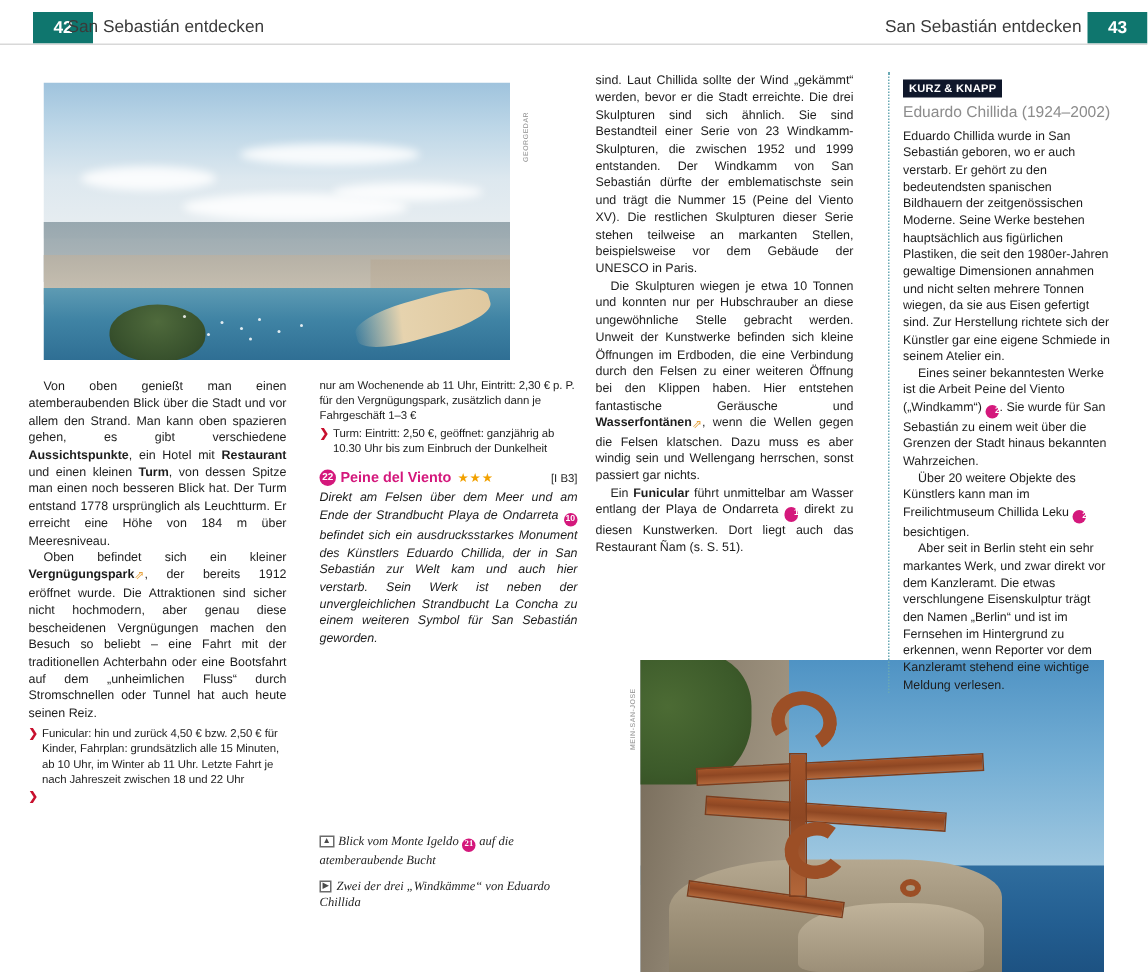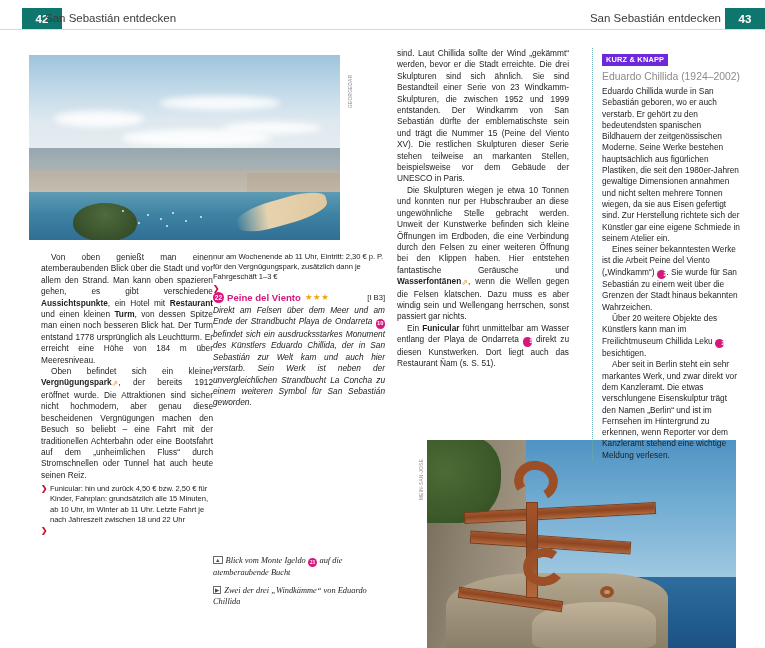--- a/index.html
+++ b/index.html
@@ -157,21 +157,21 @@
     position: absolute;
     font-size: 8.3px;
     line-height: 11.4px;
     color: #1d1d1d;
     text-align: justify;
   }
   .col p { text-indent: 10px; margin: 0; }
   .col p.noind { text-indent: 0; }
   .col b { font-weight: 700; }
 
-  #col1 { left: 41px; top: 252px; width: 172px; }
+  #col1 { left: 19px; top: 252px; width: 172px; }
   #col2 { left: 213px; top: 252px; width: 172px; }
   #col3 { left: 397px; top: 48px;  width: 172px; }
 
   
   .svc {
     font-size: 7.6px;
     line-height: 10.2px;
     letter-spacing: -0.05px;
     margin-top: 3px;
   }
@@ -246,21 +246,21 @@
 
   
   #infobox {
     position: absolute;
     left: 592px; top: 48px; width: 150px;
     padding-left: 9px;
     border-left: 1.6px dotted #6aa9b4;
   }
   .kk-tag {
     display: inline-block;
-    background: #6d28d9;
+    background: #0f172a;
     color: #ffffff;
     font-size: 7.4px; font-weight: 700;
     letter-spacing: .2px;
     padding: 1.5px 4px 2px 4px;
     margin-bottom: 5px;
   }
   .kk-title {
     font-size: 10.4px;
     color: #8c8c8c;
     line-height: 12px;
@@ -335,21 +335,21 @@
 
     <div class="svc">
       <div class="svc-item"><span class="chev">❯</span><span>Funicular: hin und zurück 4,50 € bzw. 2,50 € für Kinder, Fahrplan: grundsätzlich alle 15 Minuten, ab 10 Uhr, im Winter ab 11 Uhr. Letzte Fahrt je nach Jahreszeit zwischen 18 und 22 Uhr</span></div>
       <div class="svc-item"><span class="chev">❯</span></div>
     </div>
   </div>
 
   <div class="col" id="col2">
     <div class="svc" style="margin-top:0;">
       <div class="svc-item" style="padding-left:0;"><span>nur am Wochenende ab 11 Uhr, Eintritt: 2,30 € p. P. für den Vergnügungspark, zusätzlich dann je Fahrgeschäft 1–3 €</span></div>
-      <div class="svc-item"><span class="chev">❯</span></div>
+      <div class="svc-item"><span class="chev">❯</span><span>Turm: Eintritt: 2,50 €, geöffnet: ganzjährig ab 10.30 Uhr bis zum Einbruch der Dunkelheit</span></div>
     </div>
 
     <div class="poi-head">
       <span class="poi-num">22</span>
       <span class="poi-name">Peine del Viento</span>
       <span class="poi-stars">★★★</span>
       <span class="poi-ref">[I B3]</span>
     </div>
 
     <p class="lead noind"><span>Direkt am Felsen über dem Meer und am Ende der Strandbucht Playa de Ondarreta </span><span class="inum">10</span><span> befindet sich ein ausdrucksstarkes Monument des Künstlers Eduardo Chillida, der in San Sebastián zur Welt kam und auch hier verstarb. Sein Werk ist neben der unvergleichlichen Strandbucht La Concha zu einem weiteren Symbol für San Sebastián geworden.</span></p>

